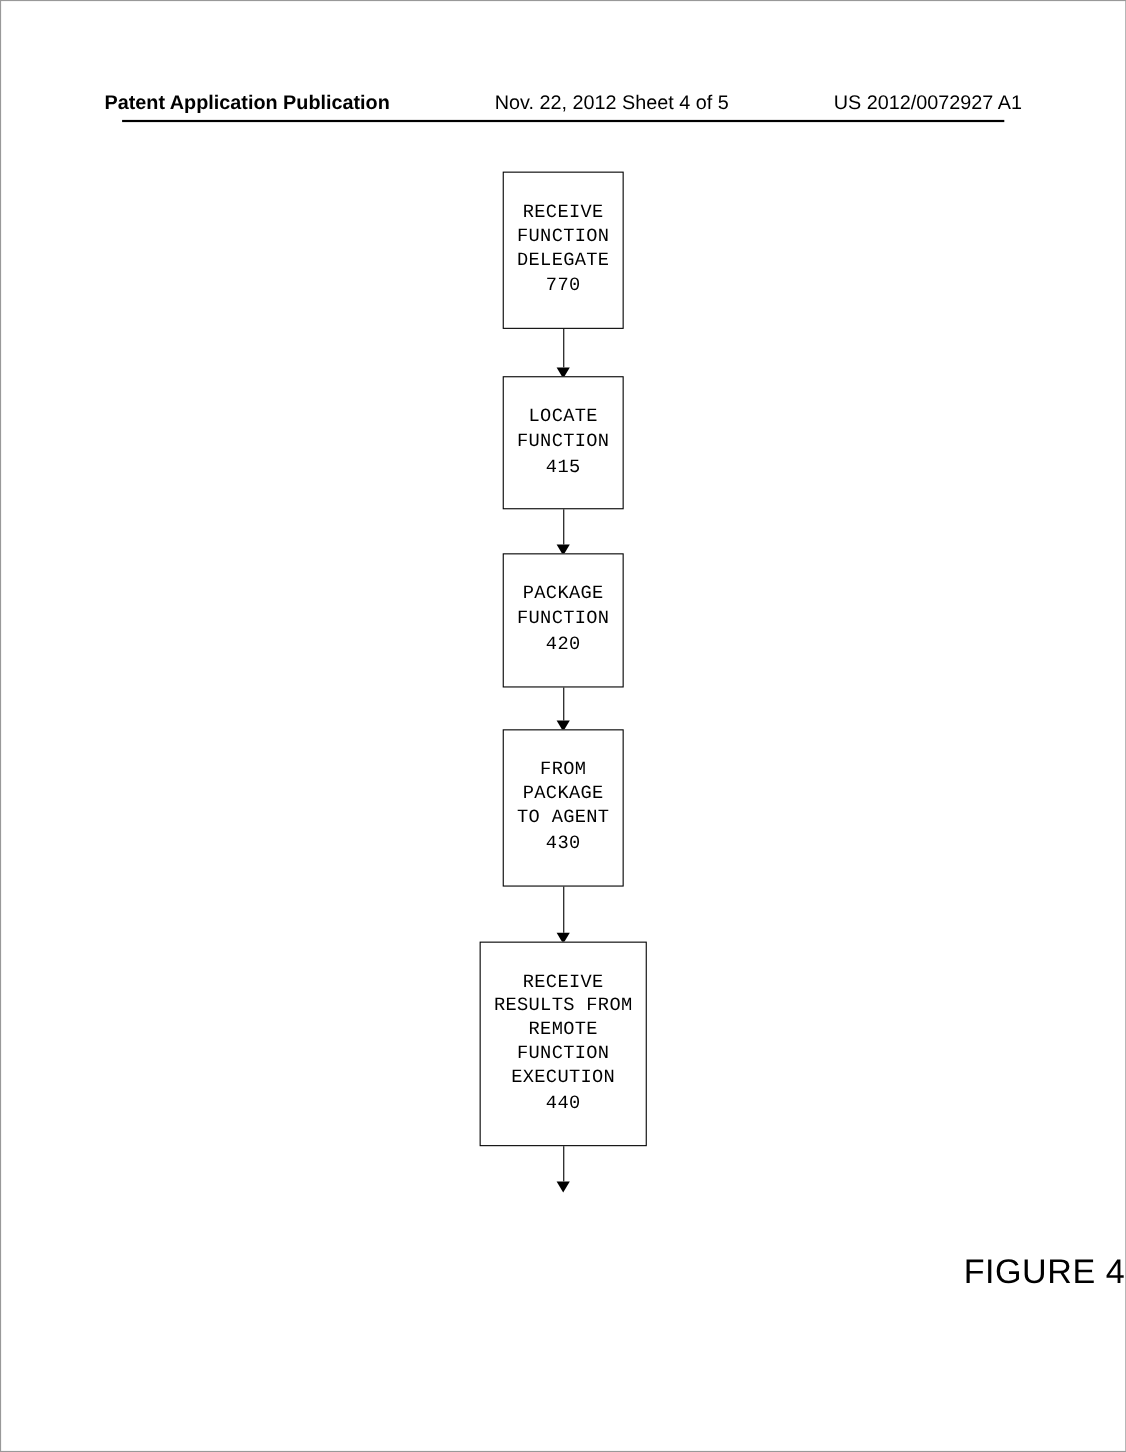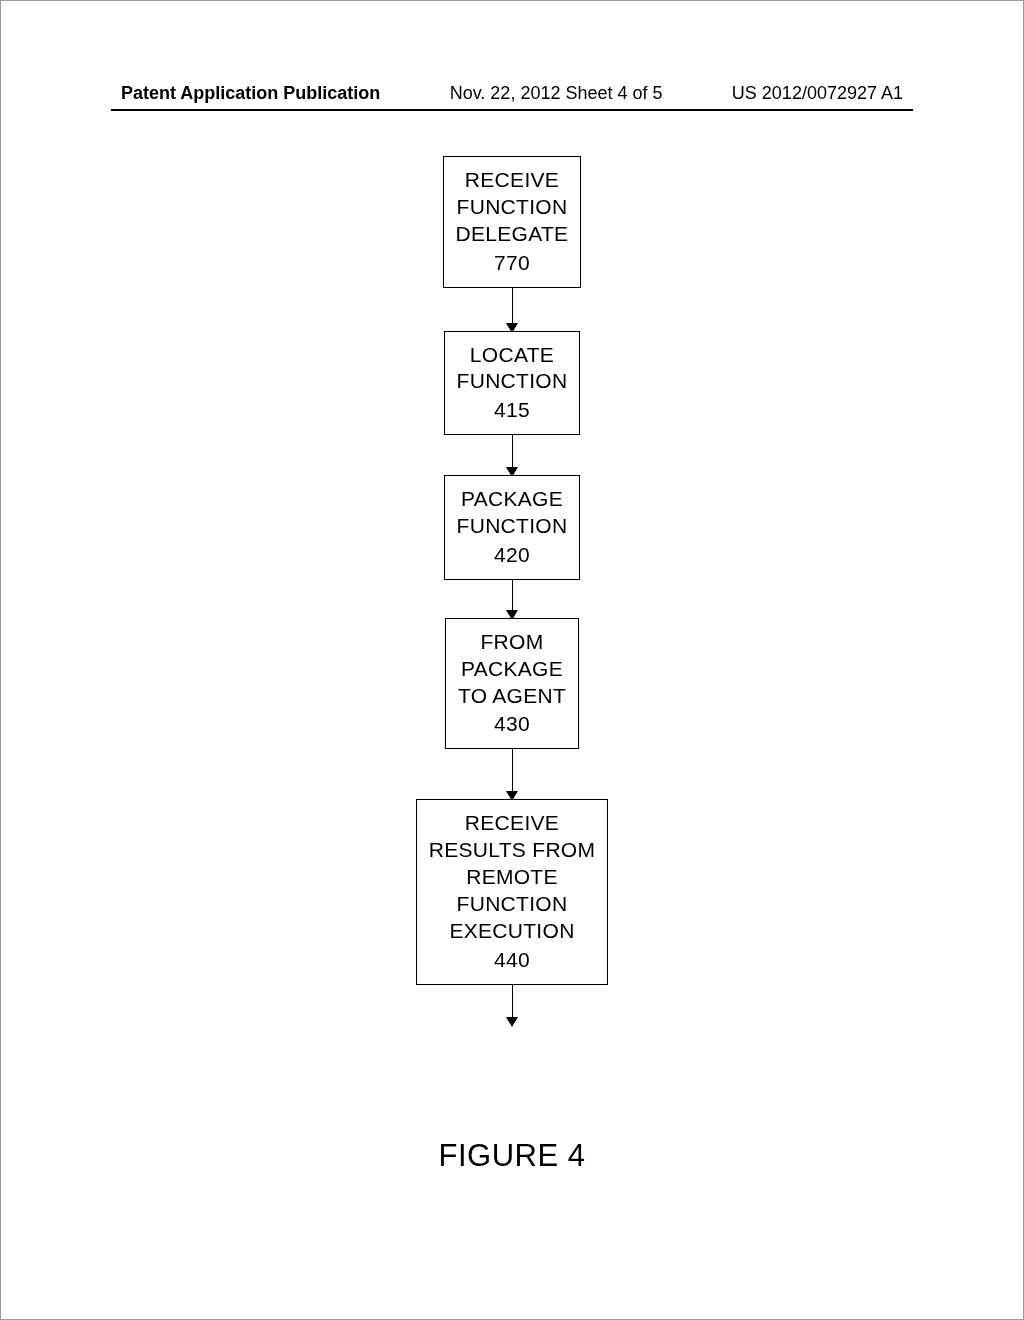--- a/index.html
+++ b/index.html
@@ -17,21 +17,21 @@
   .page {
     position: absolute;
     inset: 0;
     border: 1px solid #999;
   }
   .header {
     position: absolute;
     top: 82px;
     left: 0;
     right: 0;
-    padding: 0 120px;
+    padding: 0 94px;
     display: flex;
     justify-content: space-between;
     align-items: baseline;
     font-size: 18px;
   }
   .header-left { font-weight: bold; }
   .header-mid { font-weight: normal; }
   .header-right { font-weight: normal; }
   .header-rule {
     position: absolute;
@@ -45,27 +45,27 @@
     position: absolute;
     top: 155px;
     left: 0;
     right: 0;
     display: flex;
     flex-direction: column;
     align-items: center;
   }
   .box {
     border: 1.5px solid #000;
-    padding: 10px 12px;
+    padding: 26px 12px;
     text-align: center;
-    font-size: 21px;
+    font-size: 17px;
     line-height: 1.28;
     letter-spacing: 0.3px;
     background: #fff;
-    font-family: Liberation Sans, sans-serif;
+    font-family: Liberation Mono, monospace;
   }
   .box .num { margin-top: 2px; }
   .connector {
     display: flex;
     flex-direction: column;
     align-items: center;
   }
   .stem {
     width: 0;
     border-left: 1.5px solid #000;
@@ -76,21 +76,21 @@
     border-left: 6px solid transparent;
     border-right: 6px solid transparent;
     border-top: 10px solid #000;
     margin-bottom: -2px;
   }
   .figure-caption {
     position: absolute;
     bottom: 145px;
     left: 0;
     right: 0;
-    text-align: center;
+    text-align: right;
     font-size: 31px;
     letter-spacing: 0.5px;
     font-family: Arial, Helvetica, sans-serif;
   }
 </style>
 </head>
 <body>
 
 <div class="page">
 

